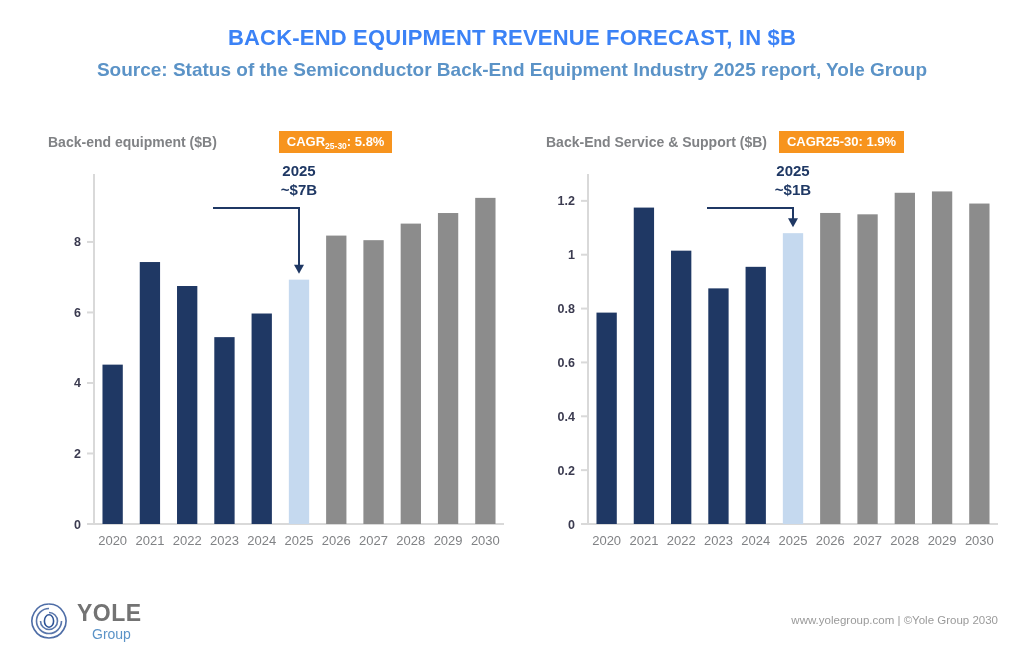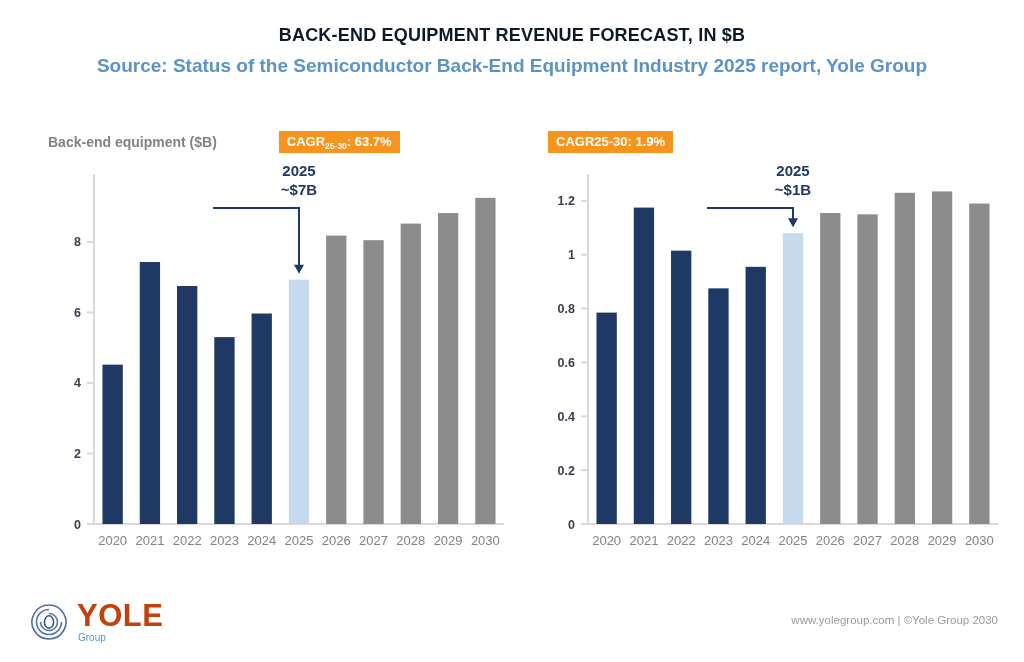--- a/index.html
+++ b/index.html
@@ -14,23 +14,23 @@
     overflow: hidden;
     position: relative;
   }
 
   
   #header {
     padding-top: 26px;
     text-align: center;
   }
   #chart-title {
-    font-size: 18px;
-    font-weight: bold;
-    color: #0f172a;
+    font-size: 22px;
+    font-weight: bold;
+    color: #3b82f6;
     letter-spacing: 0.2px;
     line-height: 1.1;
   }
   #chart-subtitle {
     margin-top: 10px;
     font-size: 19px;
     font-weight: bold;
     color: #5b93c7;
     line-height: 1.1;
   }
@@ -110,32 +110,32 @@
     left: 28px;
     top: 10px;
     display: flex;
     align-items: center;
     gap: 7px;
   }
   #logo-text {
     line-height: 1;
   }
   #logo-word {
-    font-size: 31px;
-    font-weight: bold;
-    color: #c2410c;
+    font-size: 23px;
+    font-weight: bold;
+    color: #737373;
     letter-spacing: 0.5px;
     display: block;
   }
   #logo-sub {
-    font-size: 10px;
+    font-size: 14px;
     color: #5b93c7;
     display: block;
     margin-top: 2px;
-    margin-left: 1px;
+    margin-left: 15px;
   }
   #footer-credit {
     position: absolute;
     right: 26px;
     top: 24px;
     font-size: 11.5px;
     color: #9a9a9a;
     white-space: nowrap;
   }
 </style>
@@ -145,21 +145,21 @@
 <div id="header">
   <div id="chart-title">BACK-END EQUIPMENT REVENUE FORECAST, IN $B</div>
   <div id="chart-subtitle">Source: Status of the Semiconductor Back-End Equipment Industry 2025 report, Yole Group</div>
 </div>
 
 <div id="panels">
 
   <div class="panel" id="panel-left">
     <div class="panel-head">
       <span class="panel-title">Back-end equipment ($B)</span>
-      <span class="cagr-badge" id="cagr-badge-left"><span>CAGR</span><sub>25-30</sub><span>: 63.7%</span></span>
+      <span class="cagr-badge" id="cagr-badge-left"><span>CAGR</span><sub>25-30</sub><span>: 5.8%</span></span>
     </div>
     <div class="plot" id="plot-left">
         <svg width="494" height="470" viewBox="0 0 494 470">
           <line x1="76" y1="62" x2="76" y2="412" stroke="#d9d9d9" stroke-width="2"></line>
           <line x1="76" y1="412" x2="486" y2="412" stroke="#d9d9d9" stroke-width="2"></line>
           <line x1="69" y1="412" x2="76" y2="412" stroke="#d9d9d9" stroke-width="2"></line>
           <text x="63" y="416.5" text-anchor="end" font-size="12.5" font-weight="bold" fill="#3b3b50" font-family="&quot;Liberation Sans&quot;, sans-serif">0</text>
           <line x1="69" y1="341.4845360824742" x2="76" y2="341.4845360824742" stroke="#d9d9d9" stroke-width="2"></line>
           <text x="63" y="345.9845360824742" text-anchor="end" font-size="12.5" font-weight="bold" fill="#3b3b50" font-family="&quot;Liberation Sans&quot;, sans-serif">2</text>
           <line x1="69" y1="270.96907216494844" x2="76" y2="270.96907216494844" stroke="#d9d9d9" stroke-width="2"></line>
@@ -193,20 +193,21 @@
           <path d="M 195 96 H 281 V 159.6639175257732" fill="none" stroke="#1f3864" stroke-width="2"></path>
           <path d="M 276 152.6639175257732 L 281 161.6639175257732 L 286 152.6639175257732 Z" fill="#1f3864"></path>
           <text x="281" y="64" text-anchor="middle" font-size="15" font-weight="bold" fill="#1f3864" font-family="&quot;Liberation Sans&quot;, sans-serif">2025</text>
           <text x="281" y="83" text-anchor="middle" font-size="15" font-weight="bold" fill="#1f3864" font-family="&quot;Liberation Sans&quot;, sans-serif">~$7B</text>
         </svg>
       </div>
   </div>
 
   <div class="panel" id="panel-right">
     <div class="panel-head">
+      <span class="panel-title">Back-End Service &amp; Support ($B)</span>
       <span class="cagr-badge" id="cagr-badge-right">CAGR25-30: 1.9%</span>
     </div>
     <div class="plot" id="plot-right">
         <svg width="494" height="470" viewBox="0 0 494 470">
           <line x1="76" y1="62" x2="76" y2="412" stroke="#d9d9d9" stroke-width="2"></line>
           <line x1="76" y1="412" x2="486" y2="412" stroke="#d9d9d9" stroke-width="2"></line>
           <line x1="69" y1="412" x2="76" y2="412" stroke="#d9d9d9" stroke-width="2"></line>
           <text x="63" y="416.5" text-anchor="end" font-size="12.5" font-weight="bold" fill="#3b3b50" font-family="&quot;Liberation Sans&quot;, sans-serif">0</text>
           <line x1="69" y1="358.1417322834646" x2="76" y2="358.1417322834646" stroke="#d9d9d9" stroke-width="2"></line>
           <text x="63" y="362.6417322834646" text-anchor="end" font-size="12.5" font-weight="bold" fill="#3b3b50" font-family="&quot;Liberation Sans&quot;, sans-serif">0.2</text>

